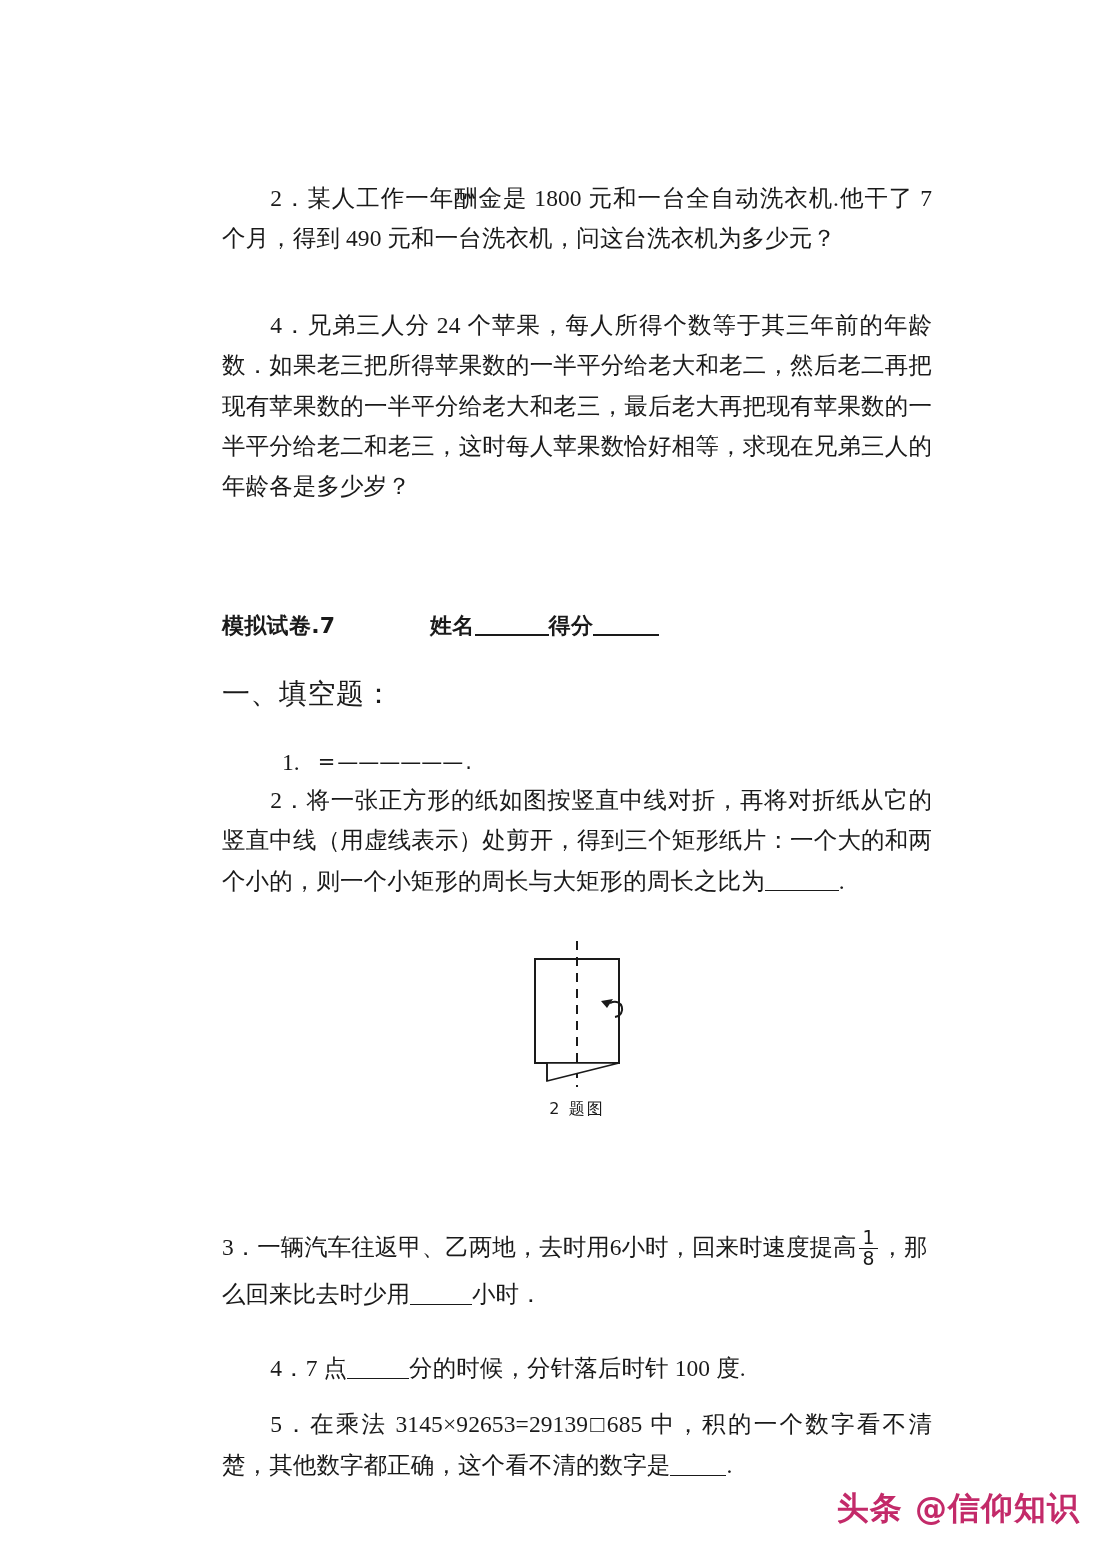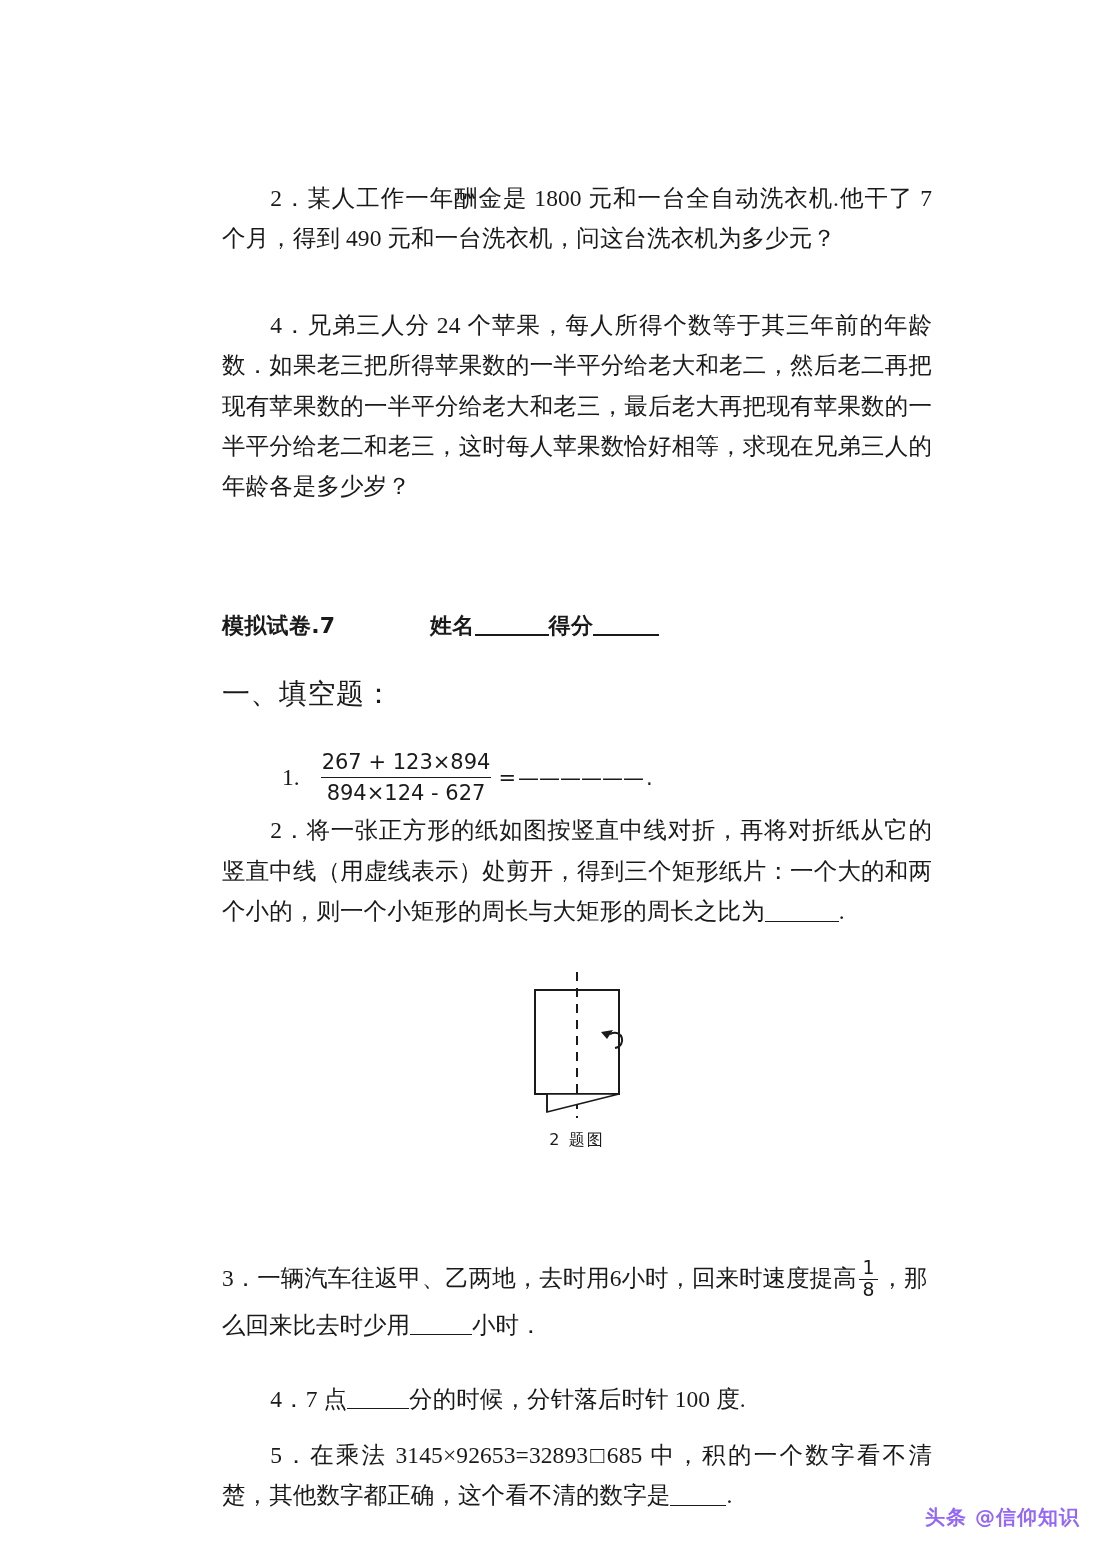--- a/index.html
+++ b/index.html
@@ -150,23 +150,23 @@
     letter-spacing: 2px;
     color: #1a1a1a;
   }
 
   
   .watermark {
     position: absolute;
     right: 22px;
     bottom: 28px;
     font-family: "DejaVu Sans", "Liberation Sans", sans-serif;
-    font-size: 20px;
+    font-size: 32px;
     font-weight: 700;
-    color: #8b5cf6;
+    color: #be185d;
     letter-spacing: 1px;
     opacity: 0.92;
     white-space: nowrap;
   }
 </style>
 </head>
 <body>
 
 <div class="page">
   <div class="content">
@@ -189,24 +189,20 @@
         <span>姓名</span><span class="ul-line ul-name"></span><span>得分</span><span class="ul-line ul-score"></span>
       </span>
     </div>
 
     <div class="section-head">一、填空题：</div>
 
     <div class="spacer-md"></div>
 
     <div class="q1-row">
       <span class="q1-label num">1.</span>
-      <span class="bigfrac">
-        <span class="nu">267 + 123×894</span>
-        <span class="de">894×124 - 627</span>
-      </span>
       <span class="q1-eq">=</span>
       <span class="q1-eq dashline">——————</span>
       <span class="q1-eq">.</span>
     </div>
 
     <div class="q-block indent" style="margin-top:4px;">
       <span>2．</span><span>将一张正方形的纸如图按竖直中线对折，再将对折纸从它的竖直中线（用虚线表示）处剪开，得到三个矩形纸片：一个大的和两个小的，则一个小矩形的周长与大矩形的周长之比为</span><span class="blank-solid"></span><span>.</span>
     </div>
 
     <div class="figure-wrap">
@@ -239,21 +235,21 @@
 
     <div class="spacer-md"></div>
 
     <div class="q-block indent">
       <span>4．</span><span>7 点</span><span class="blank-solid short"></span><span>分的时候，分针落后时针 100 度.</span>
     </div>
 
     <div class="spacer-sm"></div>
 
     <div class="q-block indent">
-      <span>5．</span><span>在乘法 3145×92653=32893□685 中，积的一个数字看不清楚，其他数字都正确，这个看不清的数字是</span><span class="blank-solid tiny"></span><span>.</span>
+      <span>5．</span><span>在乘法 3145×92653=29139□685 中，积的一个数字看不清楚，其他数字都正确，这个看不清的数字是</span><span class="blank-solid tiny"></span><span>.</span>
     </div>
 
     <div class="spacer-lg"></div>
 
   </div>
 
   <div class="watermark">头条 @信仰知识</div>
 </div>
 
 </body></html>

